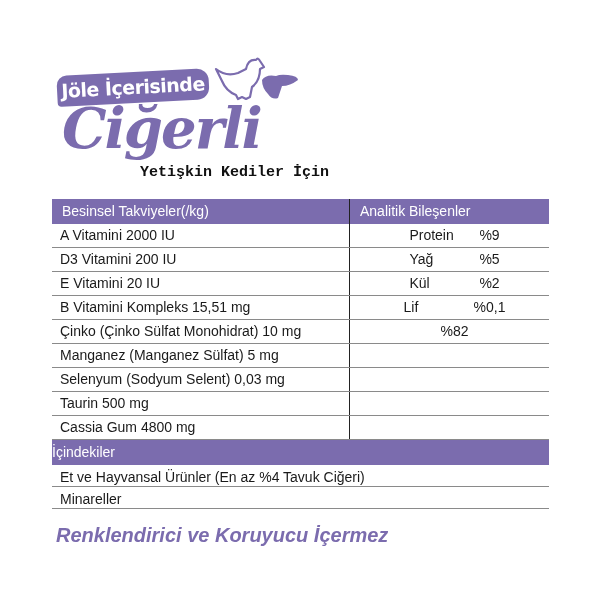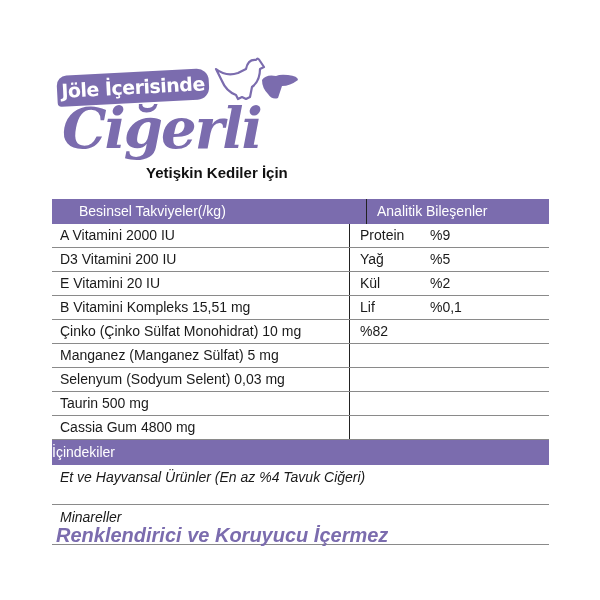--- a/index.html
+++ b/index.html
@@ -5,36 +5,36 @@
   html, body { margin: 0; padding: 0; background: #ffffff; }
   body { width: 600px; height: 600px; position: relative; overflow: hidden;
          font-family: "Liberation Sans", sans-serif; color: #1a1a1a; }
   .logo-pill { position: absolute; left: 57px; top: 72px; width: 152px; height: 31px;
                background: #7b6cae; border-radius: 10px 12px 12px 4px; transform: rotate(-3deg);
                color: #fff; font-family: "DejaVu Sans", sans-serif; font-weight: bold;
                font-size: 19px; line-height: 31px; text-align: center; letter-spacing: -0.5px; }
   .logo-script { position: absolute; left: 62px; top: 96px; color: #7b6cae;
                  font-family: "DejaVu Serif", serif; font-style: italic; font-weight: bold;
                  font-size: 56px; line-height: 64px; letter-spacing: -2px; }
-  .subtitle { position: absolute; left: 146px; top: 164px; font-family: Liberation Sans, sans-serif;
+  .subtitle { position: absolute; left: 140px; top: 164px; font-family: Liberation Mono, monospace;
               font-weight: bold; font-size: 15px; color: #111; }
   .chicken { position: absolute; left: 212px; top: 55px; width: 58px; height: 52px; }
   .liver { position: absolute; left: 260px; top: 72px; width: 40px; height: 30px; }
 
   .table { position: absolute; left: 52px; top: 199px; width: 497px; }
-  .hdr { background: #7b6cae; color: #fff; height: 25px; display: flex; font-size: 14px; padding-left: 17px; }
+  .hdr { background: #7b6cae; color: #fff; height: 25px; display: flex; font-size: 14px; }
   .hdr .c1 { width: 298px; padding-left: 10px; line-height: 25px; border-right: 1px solid #222; box-sizing: border-box; }
   .hdr .c2 { flex: 1; padding-left: 10px; line-height: 25px; }
   .row { display: flex; height: 24px; border-bottom: 1.5px solid #8a8a8a; box-sizing: border-box; font-size: 14px; }
   .row .c1 { width: 298px; padding-left: 8px; line-height: 23px; border-right: 1px solid #222; box-sizing: border-box; white-space: nowrap; }
-  .row .c2 { flex: 1; display: flex; line-height: 23px; }
+  .row .c2 { flex: 1; display: flex; line-height: 23px; justify-content: center; }
   .row .k { width: 60px; padding-left: 10px; }
   .row .v { padding-left: 10px; }
   .hdr2 { background: #7b6cae; color: #fff; height: 25px; font-size: 14px; line-height: 25px; }
-  .row2 { height: 40px; border-bottom: 1.5px solid #8a8a8a; box-sizing: border-box; font-size: 14px; line-height: 24px; padding-left: 8px; font-style: italic; }
+  .row2 { height: 22px; border-bottom: 1.5px solid #8a8a8a; box-sizing: border-box; font-size: 14px; line-height: 24px; padding-left: 8px; }
   .footer { position: absolute; left: 56px; top: 524px; color: #7b6cae; font-family: "Liberation Sans", sans-serif;
             font-weight: bold; font-style: italic; font-size: 20px; text-align: right; }
 </style>
 </head>
 <body>
 
 <div class="logo-pill">Jöle İçerisinde</div>
 <svg class="chicken" viewBox="0 0 58 52">
   <path d="M4 14 Q14 22 26 18 L34 14 Q36 4 44 5 Q46 2 48 6 L52 12 L48 14 Q48 26 40 32 L38 42 L34 44 L30 42 L26 44 L24 40 Q14 36 10 26 Z" fill="#fff" stroke="#7b6cae" stroke-width="2.2" stroke-linejoin="round"></path>
 </svg>

